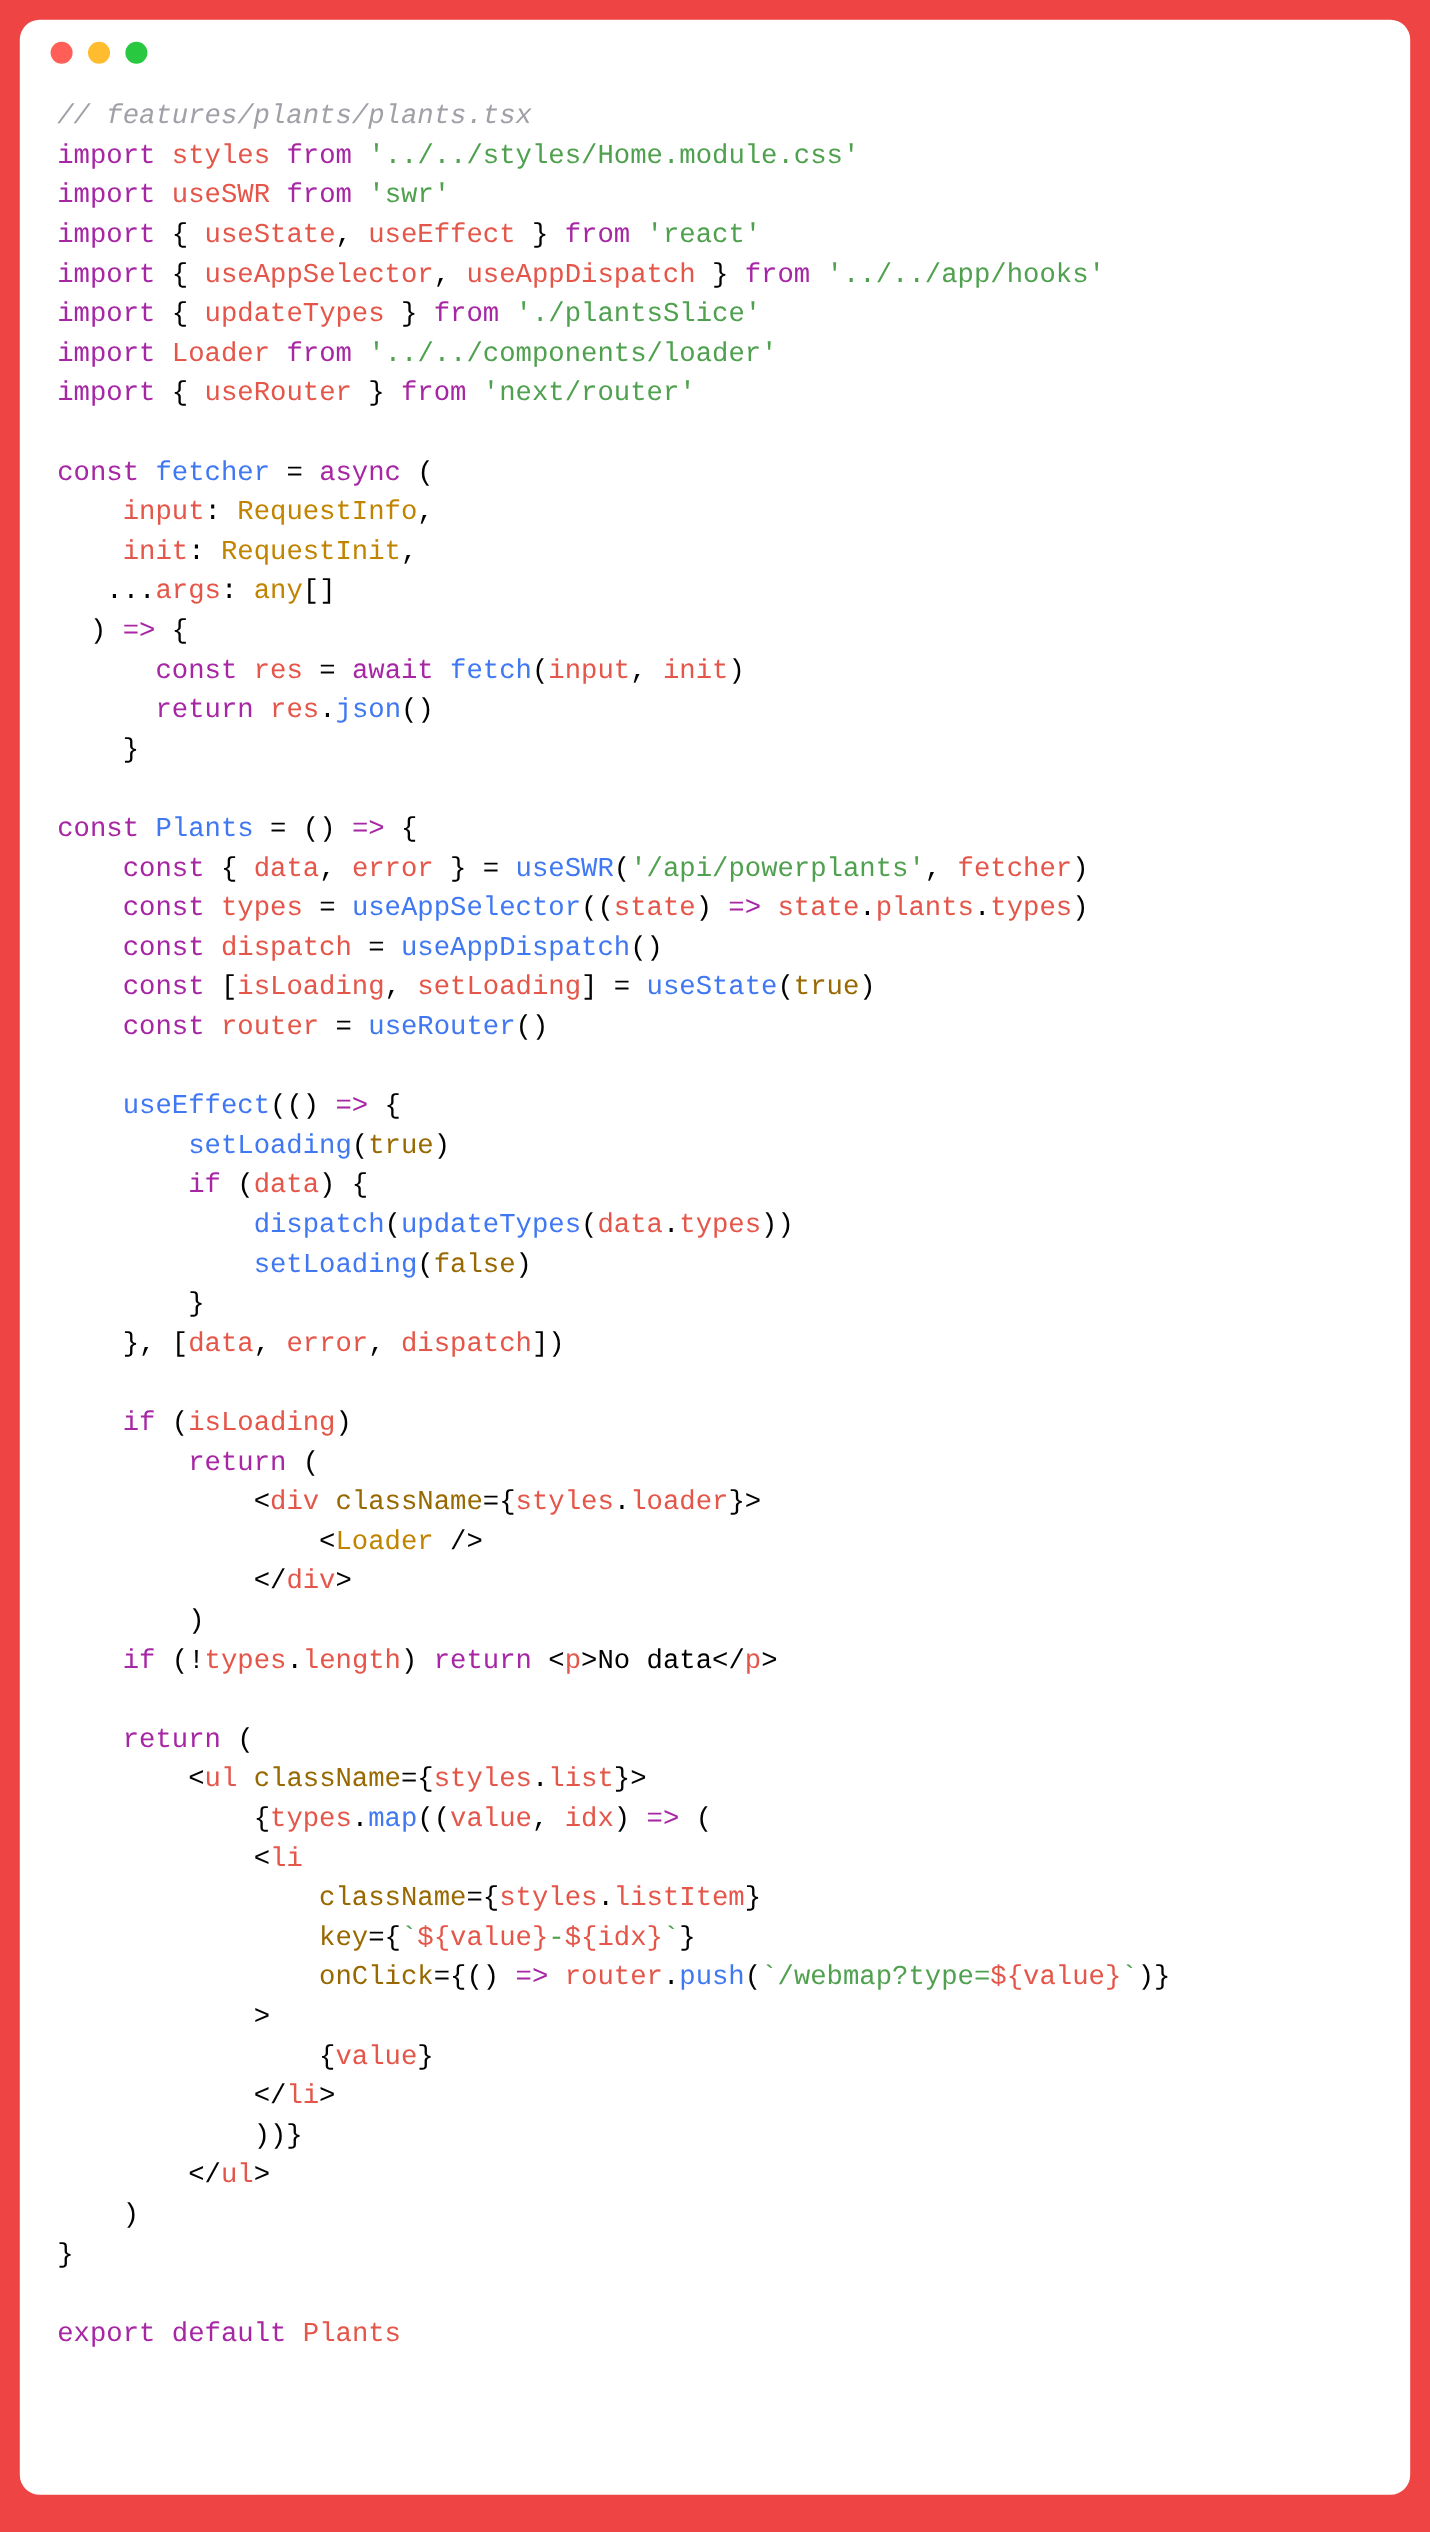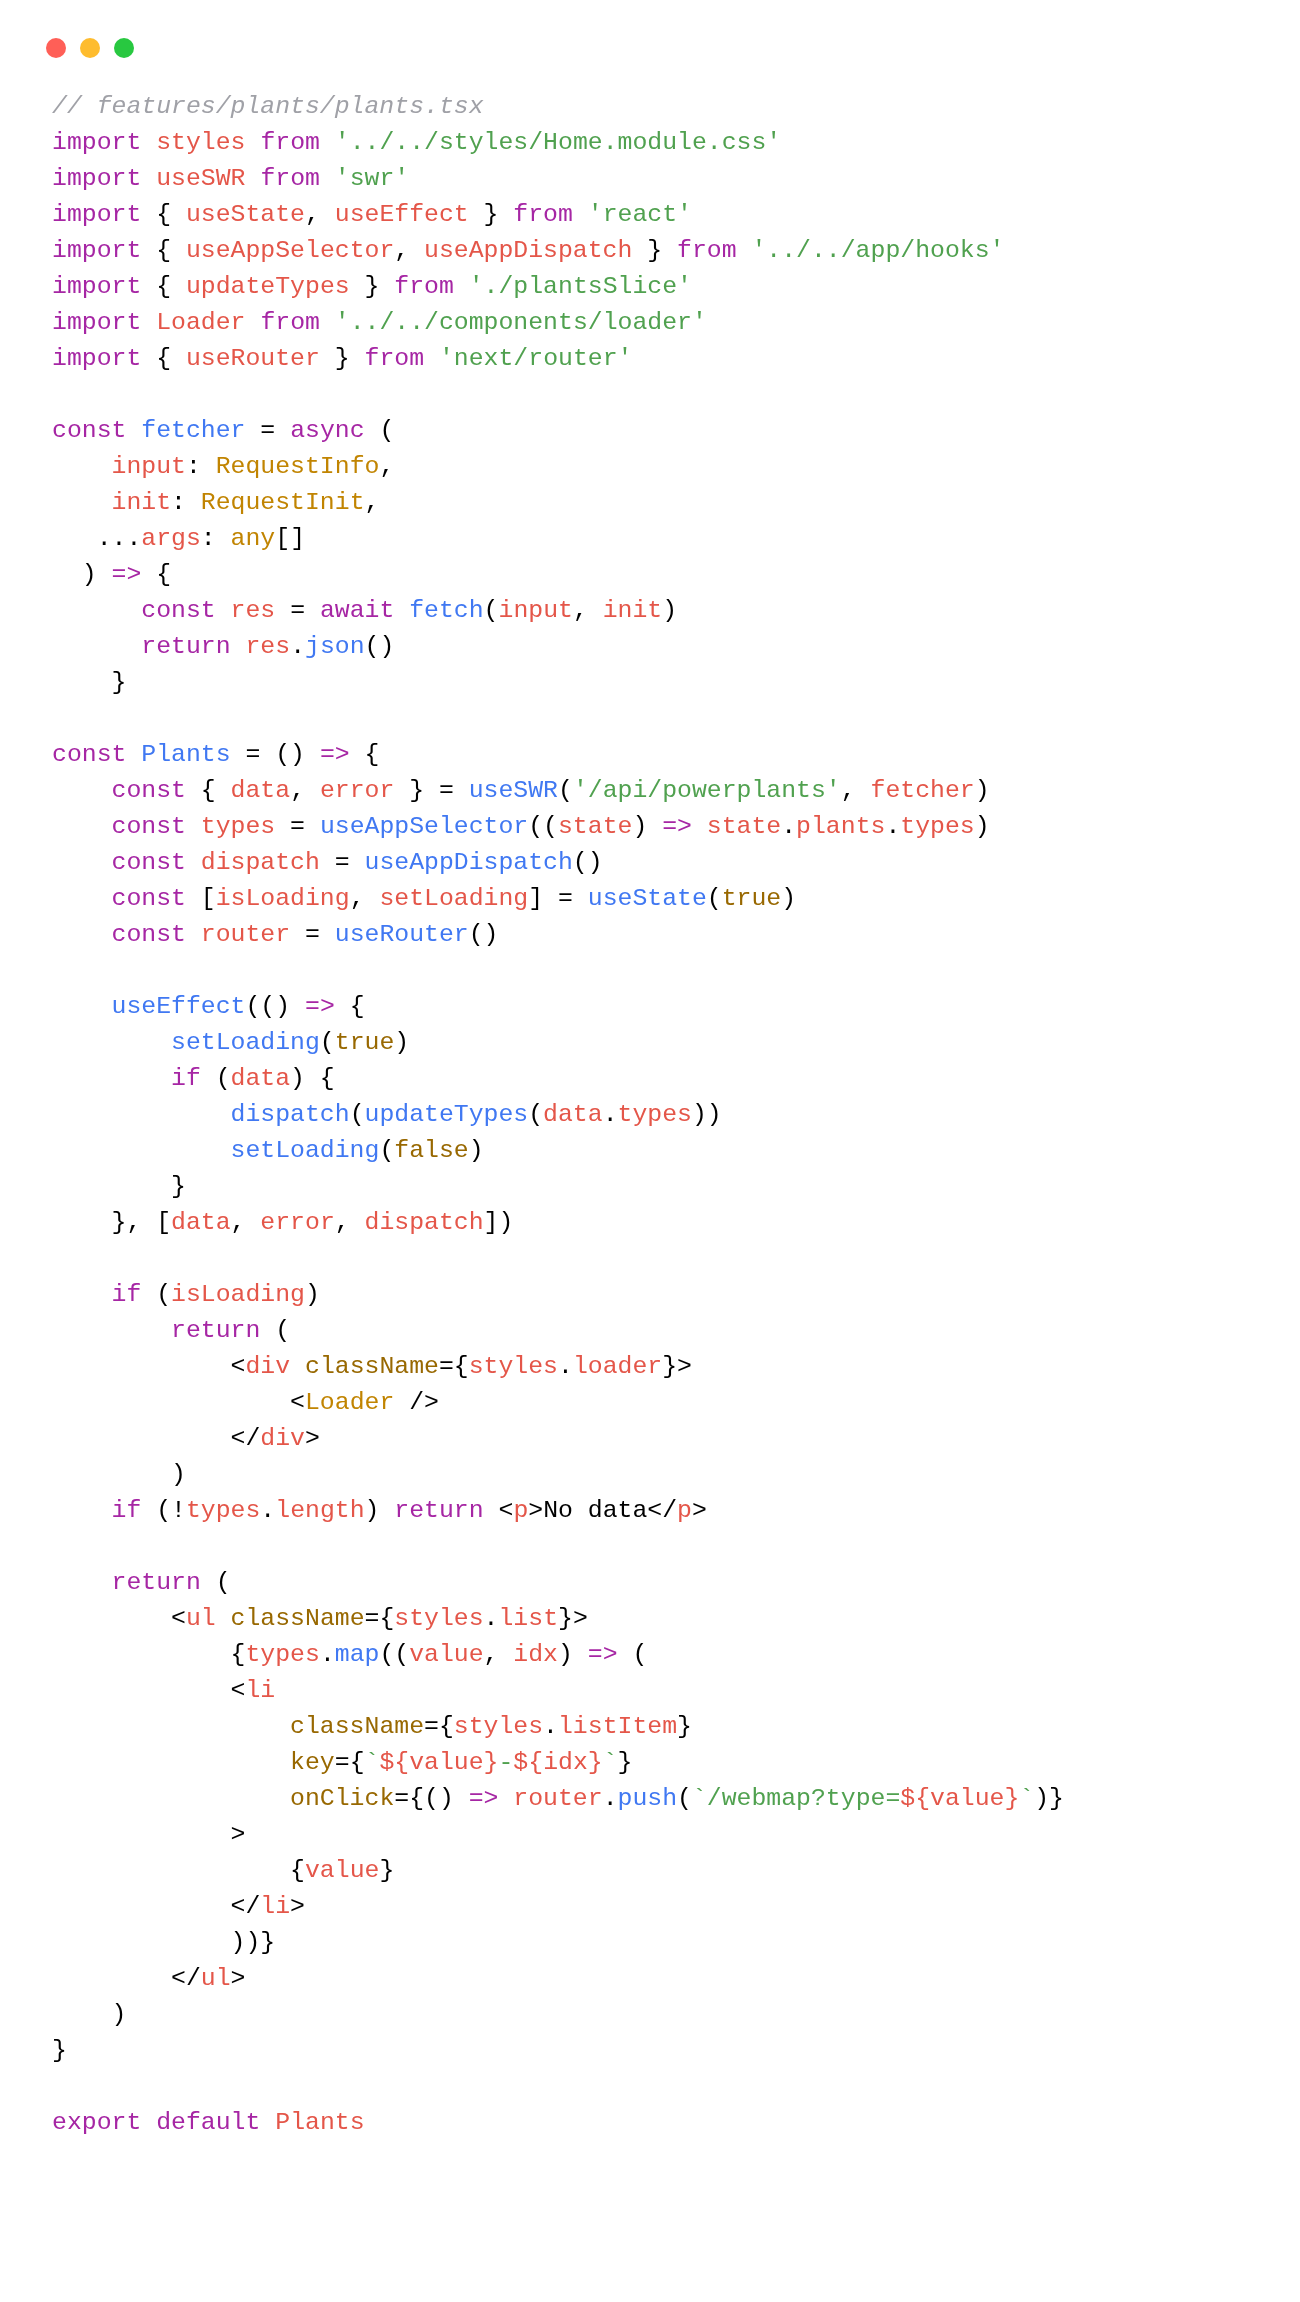--- a/index.html
+++ b/index.html
@@ -4,21 +4,21 @@
 <style>
   html, body {
     margin: 0;
     padding: 0;
     background: #000;
     font-family: "SF Mono", "Menlo", "Consolas", "Liberation Mono", monospace;
   }
   .frame {
     width: 1300px;
     min-height: 2302px;
-    background: #ffffff;
+    background: #ef4444;
     box-sizing: border-box;
     padding: 18px;
   }
   .window {
     background: #fff;
     border-radius: 18px;
     padding: 0 0 50px 0;
     min-height: 2250px;
     box-sizing: border-box;
   }

